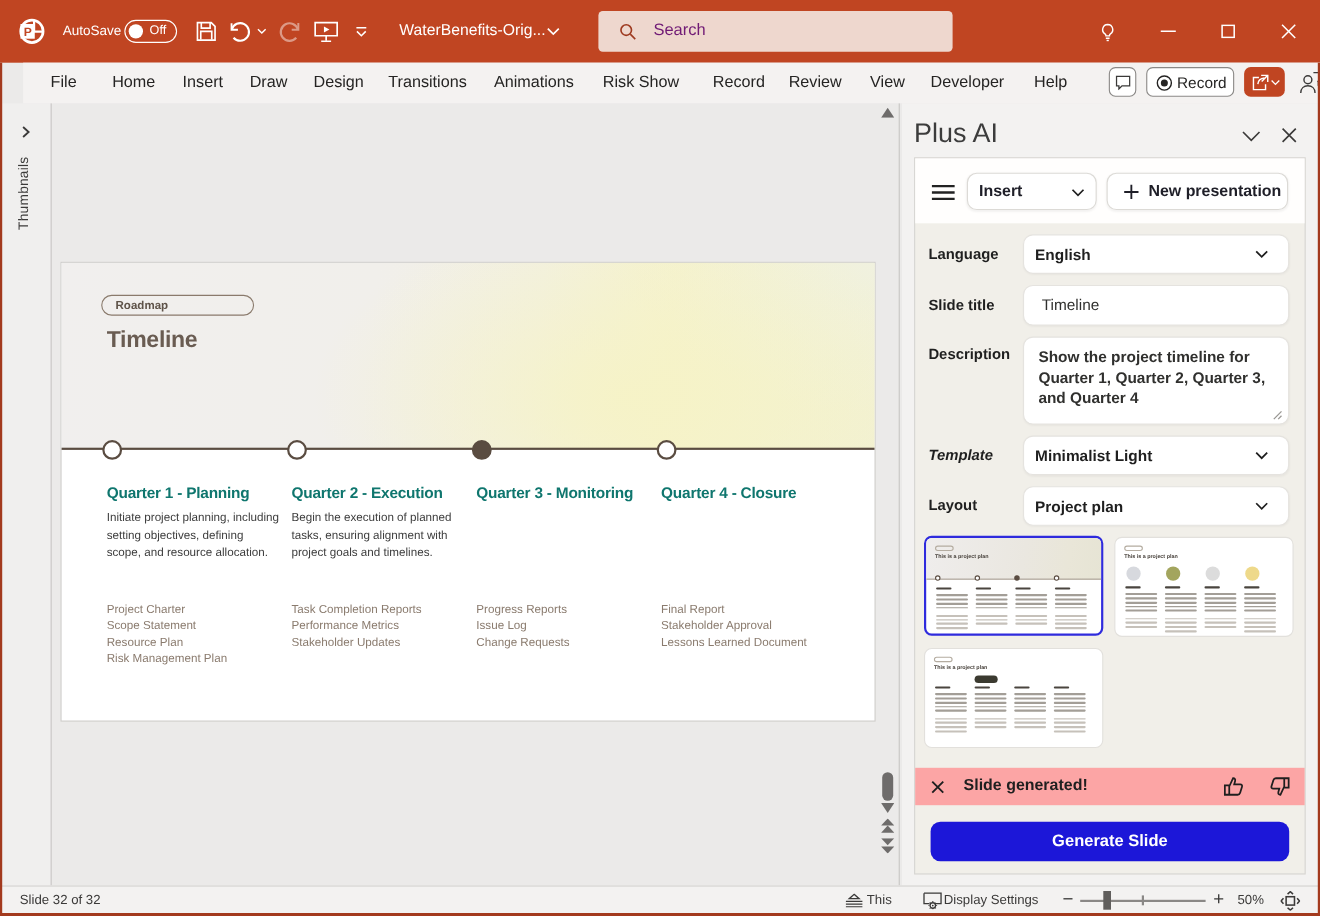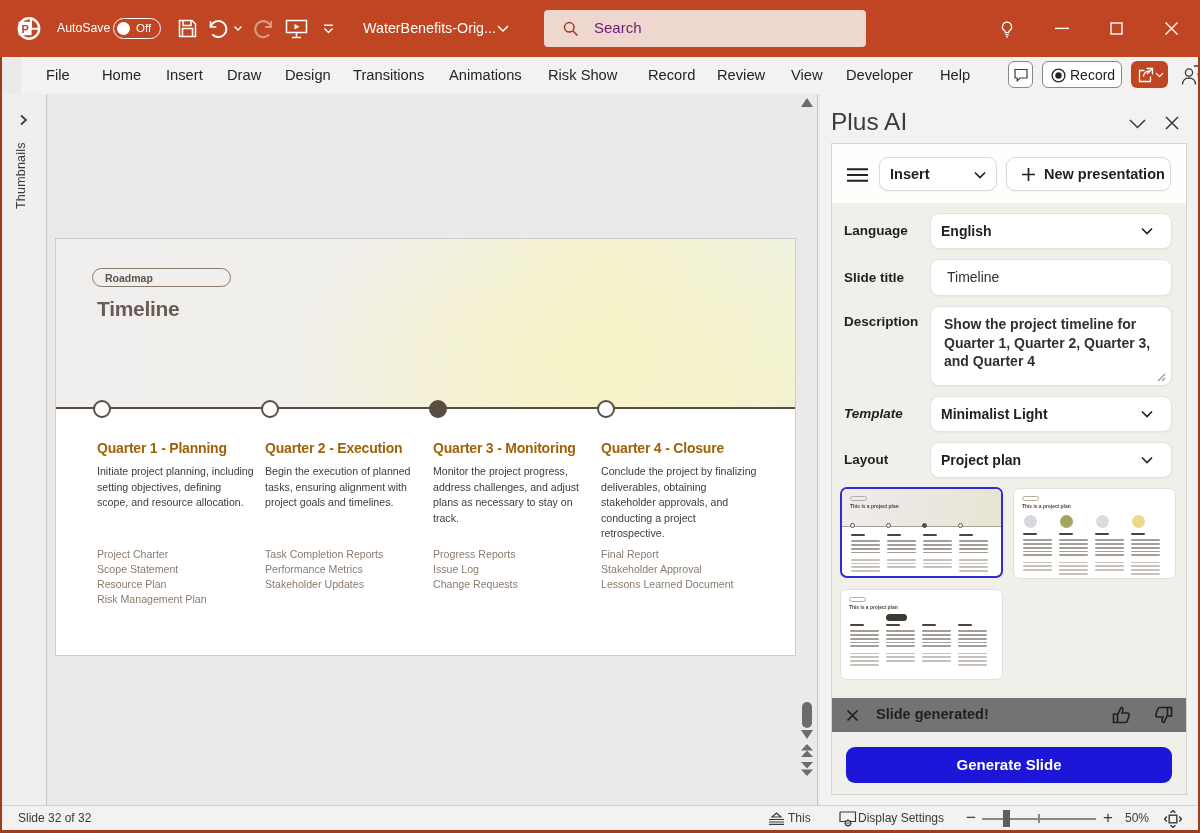--- a/index.html
+++ b/index.html
@@ -9,21 +9,21 @@
 .abs { position:absolute; }
 
 
 #titlebar { position:absolute; left:0; top:0; width:1200px; height:57px; background:#c04522; }
 #titlebar svg { display:block; }
 .tb-white { color:#ffffff; }
 
 
 #menubar { position:absolute; left:0; top:57px; width:1200px; height:37px; background:#f4f2f1;margin-left:21px; }
 .menu-item { position:absolute; top:0; height:37px; line-height:37px; font-size:14.7px; color:#252423; }
-.qh { font-size:14px; font-weight:bold; color:#a16207; letter-spacing:-0.2px; }
+.qh { font-size:14px; font-weight:bold; color:#0f766e; letter-spacing:-0.2px; }
 .qb { font-size:10.6px; color:#3c3c3c; line-height:15.6px; white-space:nowrap; }
 .qd { font-size:10.6px; color:#8a7b6e; line-height:15px; white-space:nowrap; }
 .plabel { font-size:13.5px; font-weight:bold; color:#1f1f1f; }
 .psel { background:#fff; border:1px solid #e5e3df; border-radius:9px; box-shadow:0 1px 2px rgba(0,0,0,.04); }
 .pcard { width:163px; height:91px; background:#fff; border-radius:7px; }
 .mpill { width:17px; height:5px; border:1px solid #b4aca0; border-radius:3px; }
 .mtitle { font-size:4.9px; color:#4a443e; font-weight:bold; white-space:nowrap; }
 .mdot { width:5px; height:5px; border-radius:50%; border:1px solid #5a4c41; }
 .mcirc { width:13px; height:13px; border-radius:50%; }
 .mcol { width:31px; }
@@ -200,22 +200,20 @@
       <div class="abs" style="left:205px;top:161px;width:18px;height:18px;border-radius:50%;background:#fff;border:2px solid #5a4c41;"></div>
       <div class="abs" style="left:373px;top:161px;width:18px;height:18px;border-radius:50%;background:#5a4c41;border:2px solid #5a4c41;"></div>
       <div class="abs" style="left:541px;top:161px;width:18px;height:18px;border-radius:50%;background:#fff;border:2px solid #5a4c41;"></div>
 
       <div class="abs qh" style="left:41px;top:201px;">Quarter 1 - Planning</div>
       <div class="abs qh" style="left:209px;top:201px;">Quarter 2 - Execution</div>
       <div class="abs qh" style="left:377px;top:201px;">Quarter 3 - Monitoring</div>
       <div class="abs qh" style="left:545px;top:201px;">Quarter 4 - Closure</div>
       <div class="abs qb" style="left:41px;top:225px;">Initiate project planning, including<br>setting objectives, defining<br>scope, and resource allocation.</div>
       <div class="abs qb" style="left:209px;top:225px;">Begin the execution of planned<br>tasks, ensuring alignment with<br>project goals and timelines.</div>
-      <div class="abs qb" style="left:377px;top:225px;">Monitor the project progress,<br>address challenges, and adjust<br>plans as necessary to stay on<br>track.</div>
-      <div class="abs qb" style="left:545px;top:225px;">Conclude the project by finalizing<br>deliverables, obtaining<br>stakeholder approvals, and<br>conducting a project<br>retrospective.</div>
       <div class="abs qd" style="left:41px;top:308px;">Project Charter<br>Scope Statement<br>Resource Plan<br>Risk Management Plan</div>
       <div class="abs qd" style="left:209px;top:308px;">Task Completion Reports<br>Performance Metrics<br>Stakeholder Updates</div>
       <div class="abs qd" style="left:377px;top:308px;">Progress Reports<br>Issue Log<br>Change Requests</div>
       <div class="abs qd" style="left:545px;top:308px;">Final Report<br>Stakeholder Approval<br>Lessons Learned Document</div>
     </div>
 
     <div class="abs" style="left:750px;top:0;width:20px;height:711px;">
       <svg class="abs" style="left:3px;top:4px;" width="12" height="9" viewBox="0 0 12 9">
           <path d="M6 0 L12 9 L0 9 z" fill="#6e6c6b"></path>
         </svg>
@@ -457,21 +455,21 @@
             <div class="ml d"></div>
             <div class="ml d"></div>
             <div class="mgap"></div>
             <div class="ml"></div>
             <div class="ml"></div>
             <div class="ml"></div>
             <div class="ml"></div>
           </div>
       </div>
 
-      <div class="abs" style="left:0;top:554px;width:354px;height:34px;background:#737373;">
+      <div class="abs" style="left:0;top:554px;width:354px;height:34px;background:#fca5a5;">
         <svg class="abs" style="left:14px;top:11px;" width="13" height="13" viewBox="0 0 13 13" stroke="#1f1f1f" stroke-width="1.7">
             <path d="M1.5 1.5 l10 10 M11.5 1.5 l-10 10"></path>
           </svg>
         <div class="abs" style="left:44px;top:0;height:34px;line-height:33px;font-size:14.5px;font-weight:bold;color:#1f1f1f;">Slide generated!</div>
         <svg class="abs" style="left:280px;top:8px;" width="19" height="18" viewBox="0 0 19 18" fill="none" stroke="#1f1f1f" stroke-width="1.6">
           <path d="M1.5 8 h4 v8.5 h-4 z M5.5 9 l3.5 -7.5 c1.5 0 2.3 1 1.8 2.7 l-.8 2.8 h5.5 c1.3 0 2 1 1.6 2.2 l-1.7 5.5 c-.3 1-1 1.8-2.3 1.8 h-7.6"></path>
         </svg>
         <svg class="abs" style="left:322px;top:8px;" width="19" height="18" viewBox="0 0 19 18" fill="none" stroke="#1f1f1f" stroke-width="1.6">
           <path d="M17.5 10 h-4 v-8.5 h4 z M13.5 9 l-3.5 7.5 c-1.5 0-2.3 -1-1.8 -2.7 l.8 -2.8 h-5.5 c-1.3 0-2 -1-1.6 -2.2 l1.7 -5.5 c.3-1 1-1.8 2.3-1.8 h7.6"></path>
         </svg>

